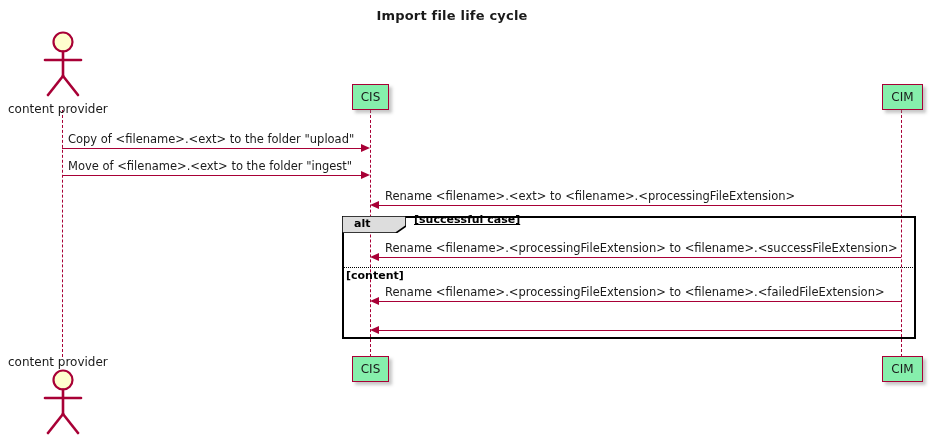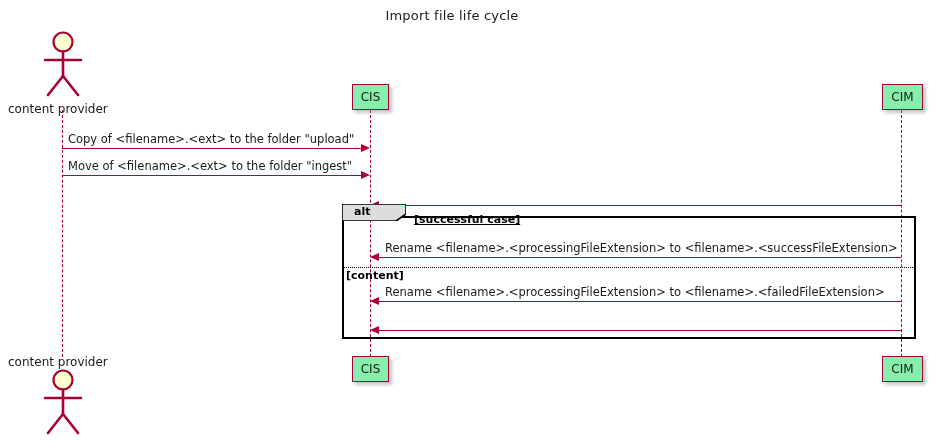--- a/index.html
+++ b/index.html
@@ -24,21 +24,21 @@
   }
 
   
   #diagram-title {
     position: absolute;
     left: 0;
     top: 8px;
     width: 904px;
     text-align: center;
     font-size: 13px;
-    font-weight: normal;
+    font-weight: bold;
     color: #1a1a1a;
     letter-spacing: 0.2px;
   }
 
   
   .participant-box {
     position: absolute;
     background: #86efac;
     border: 1.5px solid #A80036;
     box-shadow: 3px 3px 3px rgba(130,130,130,0.45);
@@ -161,26 +161,27 @@
   <div class="participant-box" style="left:882px; top:84px; width:41px;">CIM</div>
 
   <div class="msg-text" style="left:68px; top:132px;">Copy of &lt;filename&gt;.&lt;ext&gt; to the folder "upload"</div>
   <div class="msg-line" style="left:62px; top:148px; width:304px;"></div>
   <div class="msg-head right" style="left:361px; top:143.5px;"></div>
 
   <div class="msg-text" style="left:68px; top:159px;">Move of &lt;filename&gt;.&lt;ext&gt; to the folder "ingest"</div>
   <div class="msg-line" style="left:62px; top:175px; width:304px;"></div>
   <div class="msg-head right" style="left:361px; top:170.5px;"></div>
 
+  <div class="msg-text" style="left:385px; top:189px;">Rename &lt;filename&gt;.&lt;ext&gt; to &lt;filename&gt;.&lt;processingFileExtension&gt;</div>
   <div class="msg-line" style="left:379px; top:205px; width:522px;"></div>
   <div class="msg-head left" style="left:370px; top:200.5px;"></div>
 
   <div id="alt-frame" style="left:342px; top:216px; width:574px; height:123px;"></div>
 
-  <div id="alt-tab" style="left:342px; top:204px; width:64px;">
+  <div id="alt-tab" style="left:342px; top:216px; width:64px;">
     <svg class="tab-shape" viewBox="0 0 64 17" preserveAspectRatio="none">
       <polygon points="0,0 64,0 64,10 54,17 0,17" fill="#DDDDDD" stroke="#000000" stroke-width="1.6"></polygon>
     </svg>
     <span id="alt-tab-label">alt</span>
   </div>
 
   <div class="alt-guard" style="left:414px; top:213px;text-decoration:underline;">[successful case]</div>
 
   <div class="msg-text" style="left:385px; top:241px;">Rename &lt;filename&gt;.&lt;processingFileExtension&gt; to &lt;filename&gt;.&lt;successFileExtension&gt;</div>
   <div class="msg-line" style="left:379px; top:257px; width:522px;"></div>

